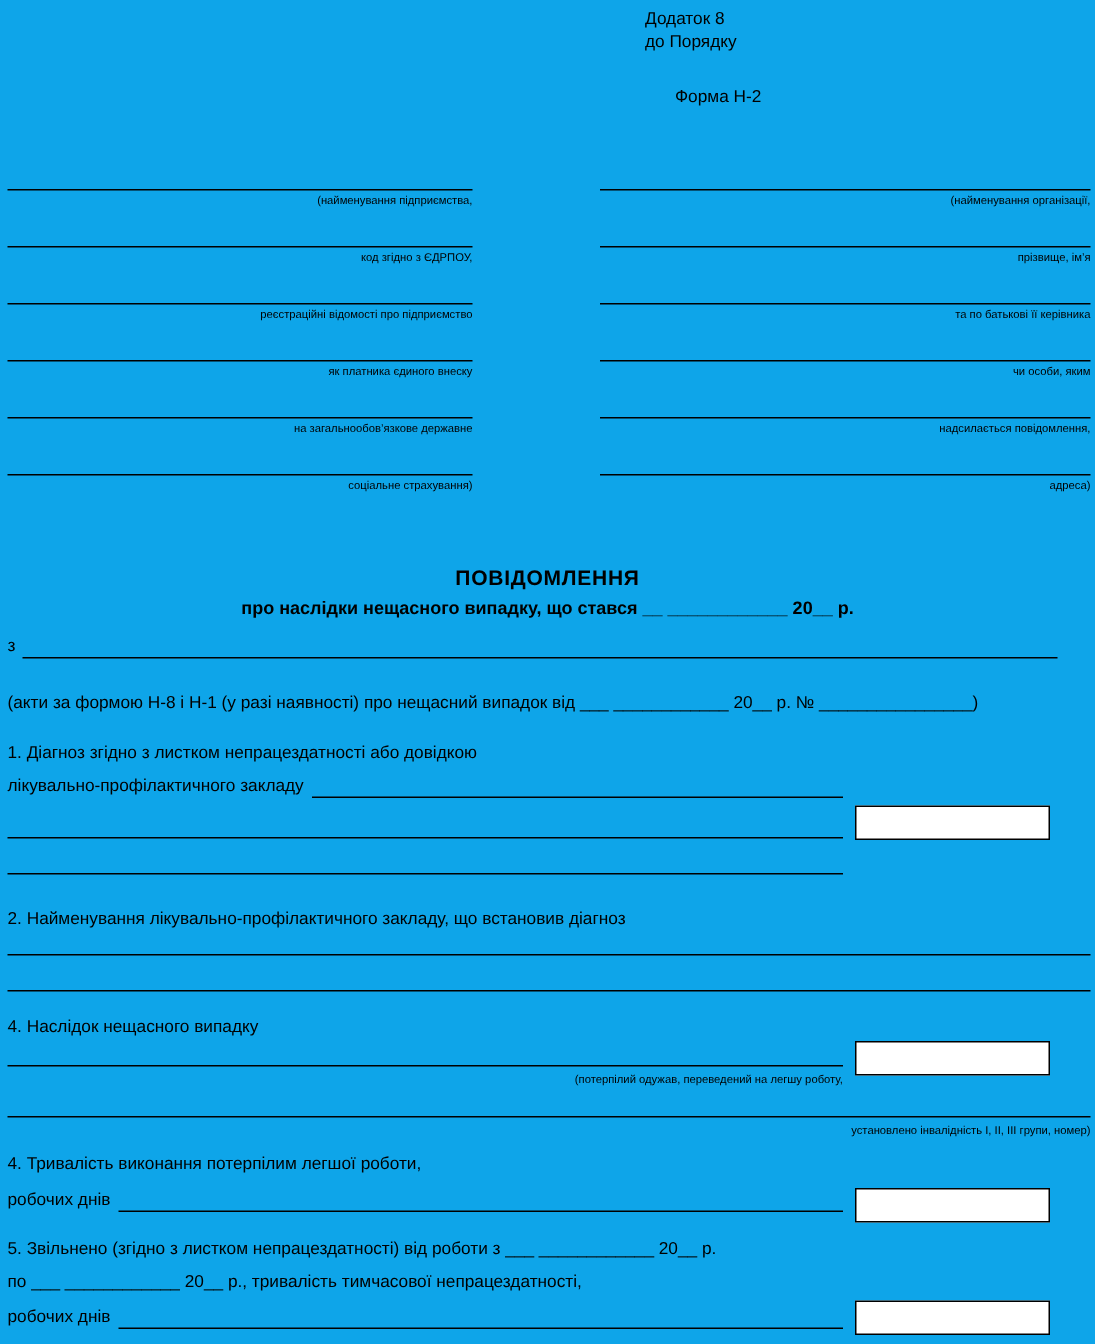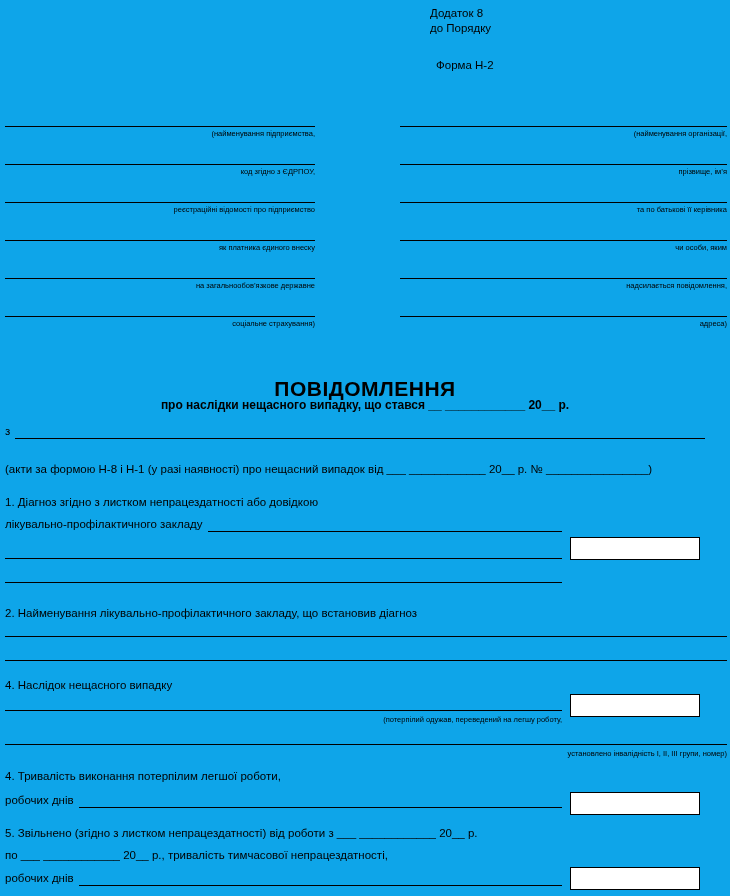--- a/index.html
+++ b/index.html
@@ -10,31 +10,31 @@
   }
   .abs { position:absolute; }
   .center { text-align:center; }
   .caption { font-size:7.5px; line-height:13px; text-align:right; color:#000; }
   .field-line { height:25px; border-bottom:1px solid #000; }
   .rule { border-bottom:1px solid #000; }
   .row { display:flex; align-items:flex-end; }
   .row > span { white-space:nowrap; line-height:15px; }
   .fill { flex:1; height:15px; border-bottom:1px solid #000; margin-left:5px; }
   .box { position:absolute; width:130px; height:23px; border:1px solid #000; background:#fff; }
-  .title-main { font-size:21px; font-weight:bold; letter-spacing:0.5px; }
+  .title-main { font-size:14px; font-weight:bold; letter-spacing:0.5px; }
   .title-sub { font-size:12px; font-weight:bold; }
 </style>
 </head>
 <body>
 
 <div class="page">
 
   <div class="abs" style="left:430px;top:7px">Додаток 8</div>
   <div class="abs" style="left:430px;top:22px">до Порядку</div>
-  <div class="abs" style="left:436px;top:59px">Форма Н-2</div>
+  <div class="abs" style="left:450px;top:59px">Форма Н-2</div>
 
   <div class="abs" style="left:5px;top:102px;width:310px">
     <div>
       <div class="field-line"></div>
       <div class="caption">(найменування підприємства,</div>
     </div>
     <div>
       <div class="field-line"></div>
       <div class="caption">код згідно з ЄДРПОУ,</div>
     </div>

